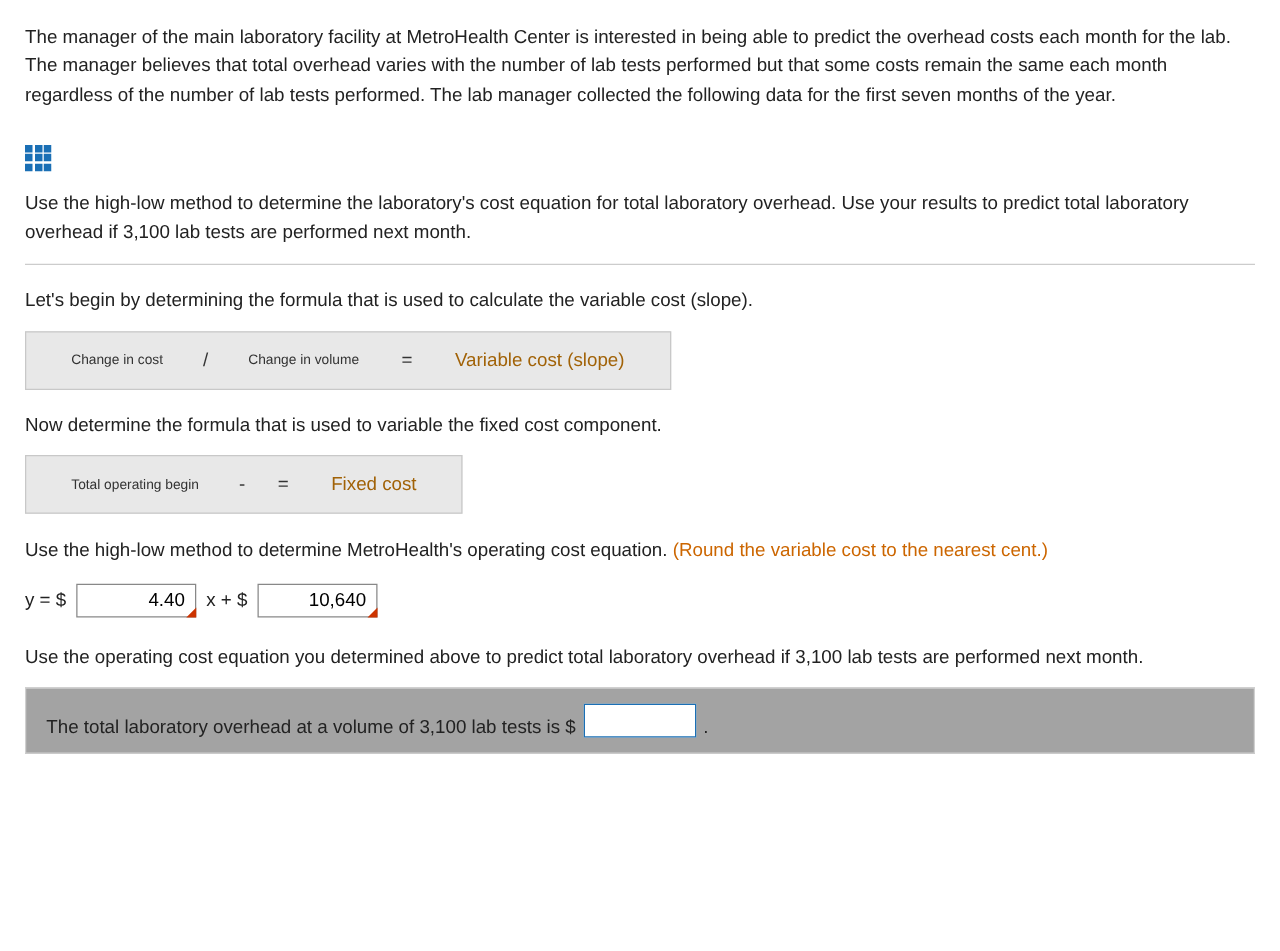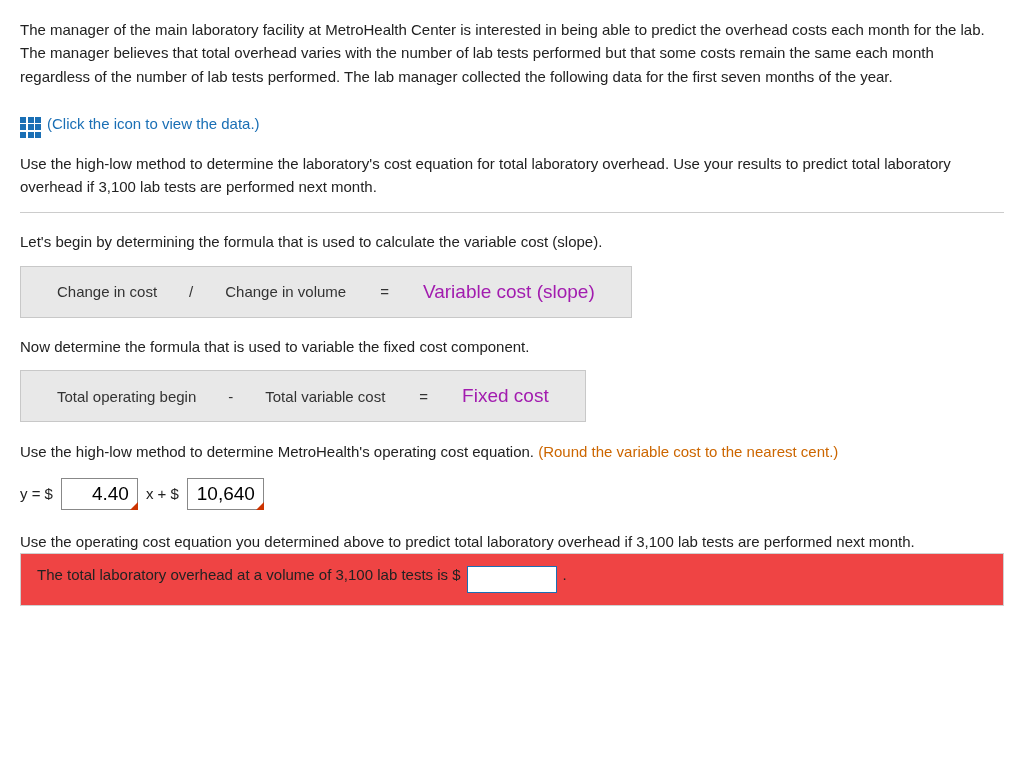--- a/index.html
+++ b/index.html
@@ -69,41 +69,41 @@
       gap: 0;
       margin-bottom: 18px;
       background: #e8e8e8;
       border: 1px solid #c8c8c8;
       padding: 10px 16px;
       width: fit-content;
     }
 
     .formula-cell {
       padding: 4px 20px;
-      font-size: 15px;
+      font-size: 11px;
       color: #333;
       white-space: nowrap;
     }
 
     .formula-operator {
       padding: 4px 12px;
       font-size: 15px;
       color: #333;
     }
 
     .formula-equals {
       padding: 4px 14px;
       font-size: 15px;
       color: #333;
     }
 
     .formula-result {
       padding: 4px 20px;
-      font-size: 19px;
-      color: #a21caf;
+      font-size: 15px;
+      color: #a16207;
       white-space: nowrap;
     }
 
     .now-determine {
       margin-bottom: 12px;
       line-height: 1.5;
     }
 
     .cost-equation-text {
       line-height: 1.55;
@@ -126,22 +126,22 @@
     }
 
     .input-with-corner {
       position: relative;
       display: inline-block;
     }
 
     .input-with-corner input {
       border: 1px solid #888;
       padding: 4px 8px;
-      font-size: 19px;
-      width: 77px;
+      font-size: 15px;
+      width: 96px;
       text-align: right;
       outline: none;
     }
 
     .corner-mark {
       position: absolute;
       bottom: 0;
       right: 0;
       width: 0;
       height: 0;
@@ -154,30 +154,30 @@
     .answer-input {
       border: 1.5px solid #1a6fb5;
       padding: 4px 8px;
       font-size: 15px;
       width: 90px;
       text-align: left;
       outline: none;
     }
 
     .predict-section {
-      margin-bottom: 0;
+      margin-bottom: 13px;
       line-height: 1.55;
     }
 
     .total-overhead-row {
-      background: #ef4444;
+      background: #a3a3a3;
       border: 1px solid #d0d0d0;
       padding: 12px 16px;
       display: flex;
-      align-items: flex-start;
+      align-items: flex-end;
       gap: 6px;
       flex-wrap: wrap;
       font-size: 15px;
     }
   </style>
 </head>
 <body>
 
 
 
@@ -192,21 +192,20 @@
         <span></span>
         <span></span>
       <span></span>
         <span></span>
         <span></span>
       <span></span>
         <span></span>
         <span></span>
     </span>
   </span>
-  <span>(Click the icon to view the data.)</span>
 </div>
 
 
 <p class="instruction-text">Use the high-low method to determine the laboratory's cost equation for total laboratory overhead. Use your results to predict total laboratory overhead if 3,100 lab tests are performed next month.</p>
 
 <hr class="divider">
 
 
 <p class="section-label">Let's begin by determining the formula that is used to calculate the variable cost (slope).</p>
 
@@ -217,21 +216,20 @@
   <span class="formula-equals">=</span>
   <span class="formula-result">Variable cost (slope)</span>
 </div>
 
 
 <p class="now-determine">Now determine the formula that is used to variable the fixed cost component.</p>
 
 <div class="formula-row">
   <span class="formula-cell">Total operating begin</span>
   <span class="formula-operator">-</span>
-  <span class="formula-cell">Total variable cost</span>
   <span class="formula-equals">=</span>
   <span class="formula-result">Fixed cost</span>
 </div>
 
 
 <p class="cost-equation-text">
   <span>Use the high-low method to determine MetroHealth's operating cost equation.</span>
   <span> </span>
   <span class="orange-text">(Round the variable cost to the nearest cent.)</span>
 </p>

